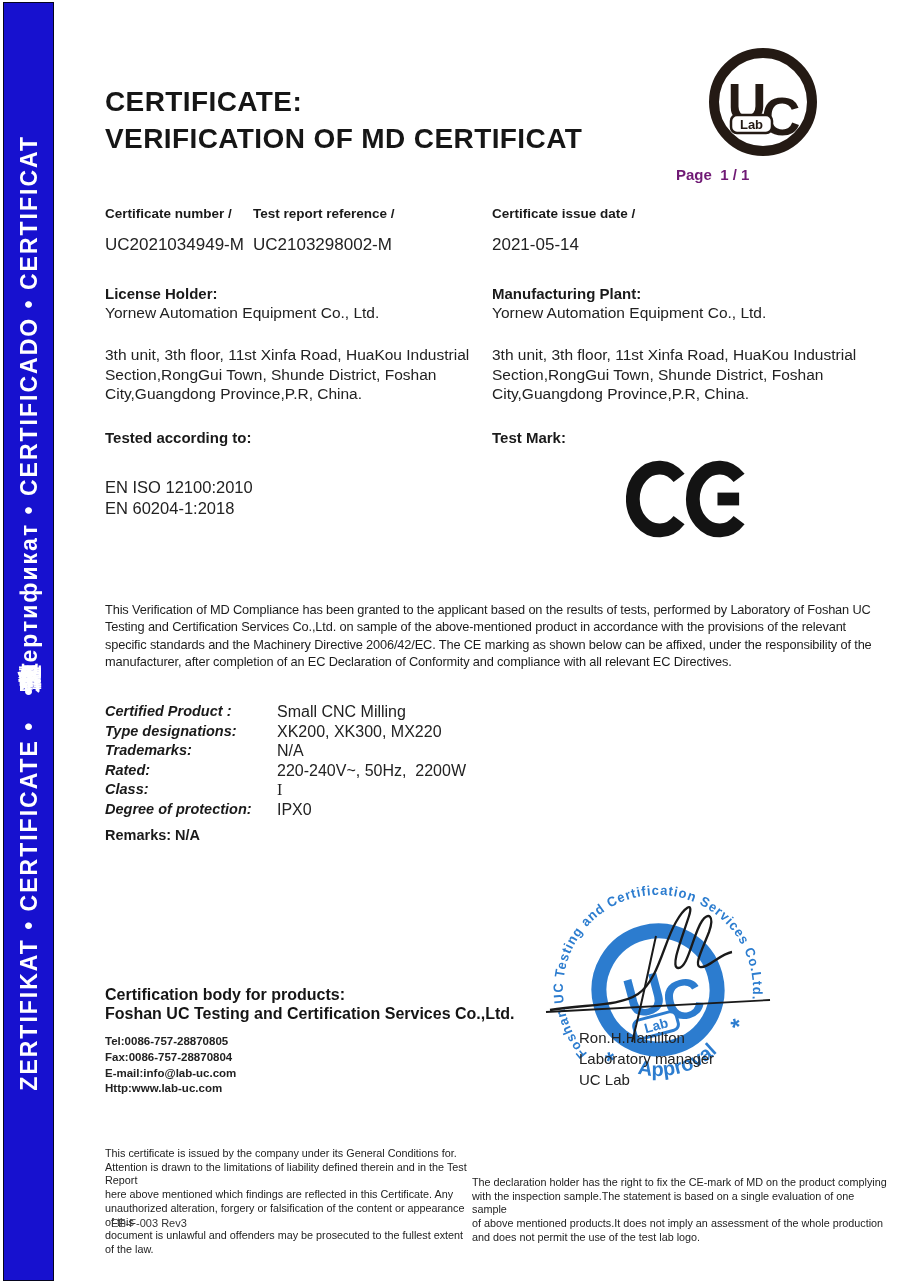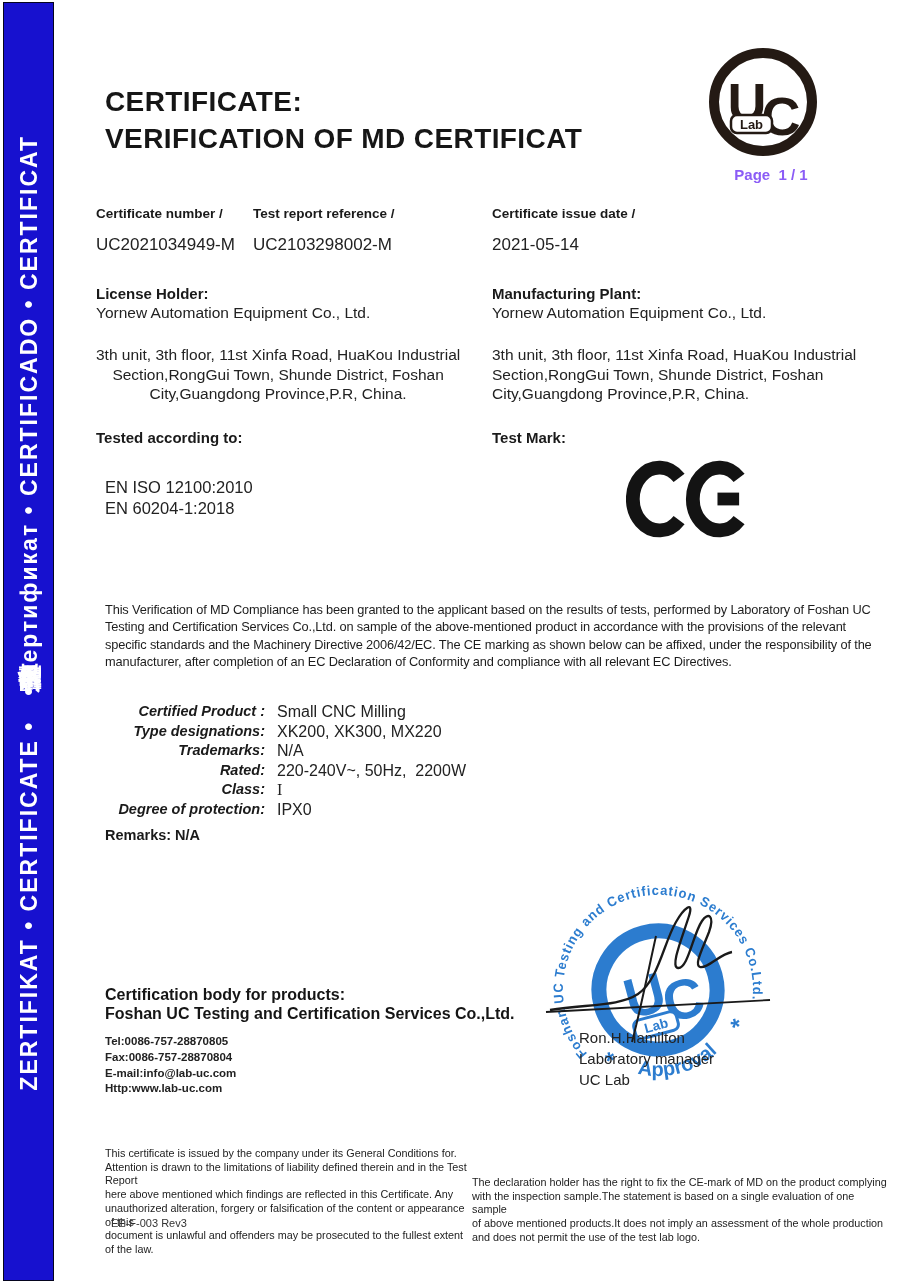--- a/index.html
+++ b/index.html
@@ -22,40 +22,40 @@
     box-sizing:border-box;
   }
   .sidebar-text{
     writing-mode:vertical-rl;transform:rotate(180deg);
     color:#fff;font-weight:bold;font-size:23px;letter-spacing:2px;
     white-space:nowrap;margin-bottom:58px;
   }
   
   .title{left:105px;top:83px;font-size:28px;font-weight:bold;line-height:37px;letter-spacing:.4px;color:#161616;}
   .logo-svg{left:702px;top:44px;width:122px;height:122px;}
-  .page-label{left:676px;top:166px;width:190px;text-align:center;font-weight:bold;font-size:15px;white-space:pre;color:#8b5cf6;}
+  .page-label{left:676px;top:166px;width:190px;text-align:left;font-weight:bold;font-size:15px;white-space:pre;color:#701a75;}
   
   .meta-label{top:206px;font-size:13.5px;font-weight:bold;color:#1a1a1a;}
   .meta-value{top:235px;font-size:17px;color:#222;}
-  .col1{left:96px;text-align:center;} .col2{left:253px;} .col3{left:492px;}
+  .col1{left:105px;} .col2{left:253px;} .col3{left:492px;}
   
   .block-label{font-weight:bold;font-size:15px;color:#1a1a1a;}
   .block-name{font-size:15.5px;color:#222;}
   .addr{font-size:15.5px;line-height:19.5px;color:#222;}
   .y-label{top:285px;} .y-name{top:304px;} .y-addr{top:345px;}
   
   .y-tested{top:429px;}
   .standards{left:105px;top:477px;font-size:16.5px;line-height:21px;color:#222;}
   .ce-svg{left:626px;top:459px;width:120px;height:80px;}
   
   .grant{left:105px;top:601px;width:782px;font-size:12.8px;line-height:17.3px;letter-spacing:-.15px;color:#1d1d1d;}
   
   .product{left:105px;top:702px;}
   .product-row{display:flex;line-height:19.5px;}
-  .product-label{width:160px;text-align:right;font-weight:bold;font-style:italic;font-size:14.5px;color:#1a1a1a;}
+  .product-label{width:160px;text-align:left;font-weight:bold;font-style:italic;font-size:14.5px;color:#1a1a1a;}
   .product-value{margin-left:12px;font-size:16px;white-space:pre;color:#222;}
   .product-row:nth-child(5) .product-value{font-family:"Liberation Serif",serif;}
   .remarks{left:105px;top:827px;font-weight:bold;font-size:14.5px;color:#1a1a1a;}
   
   .certbody-label{left:105px;top:986px;font-size:16px;font-weight:bold;color:#151515;}
   .certbody-name{left:105px;top:1005px;font-size:16px;font-weight:bold;color:#151515;}
   .contact{left:105px;top:1034px;font-size:11.5px;font-weight:bold;line-height:15.8px;color:#222;}
   
   .seal-svg{left:540px;top:872px;width:236px;height:236px;}
   .signer{left:579px;top:1027px;font-size:15px;line-height:21px;color:#232323;}

